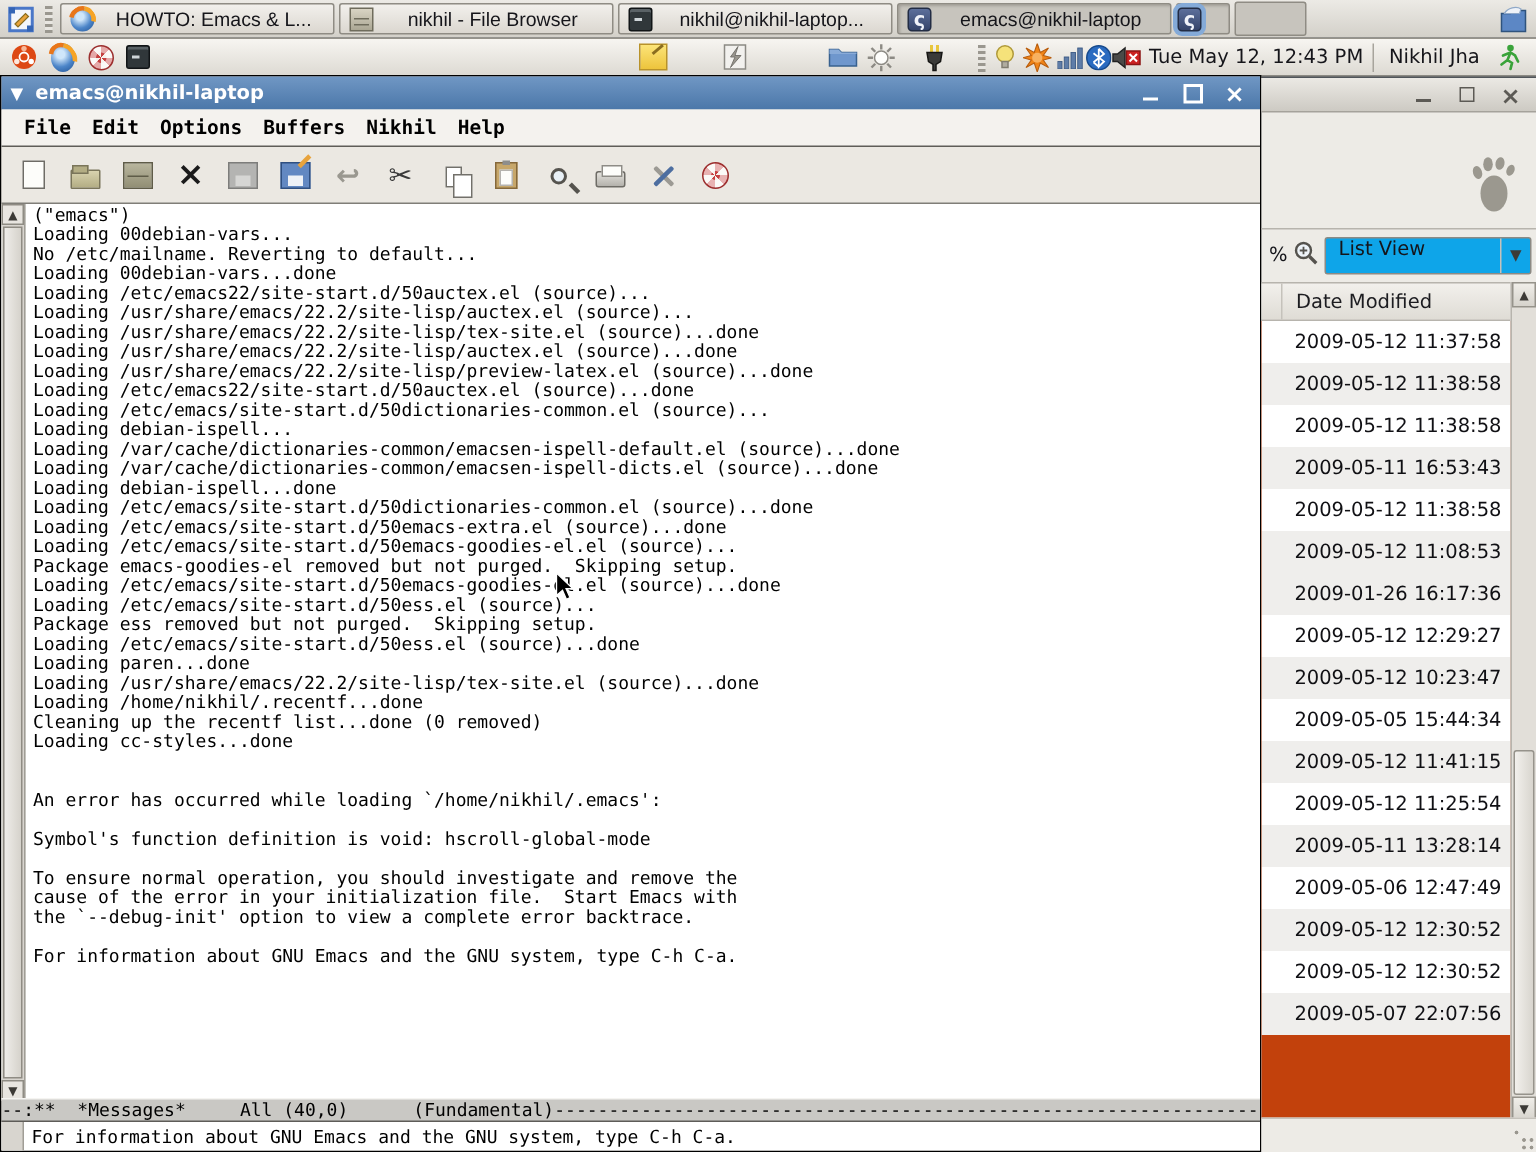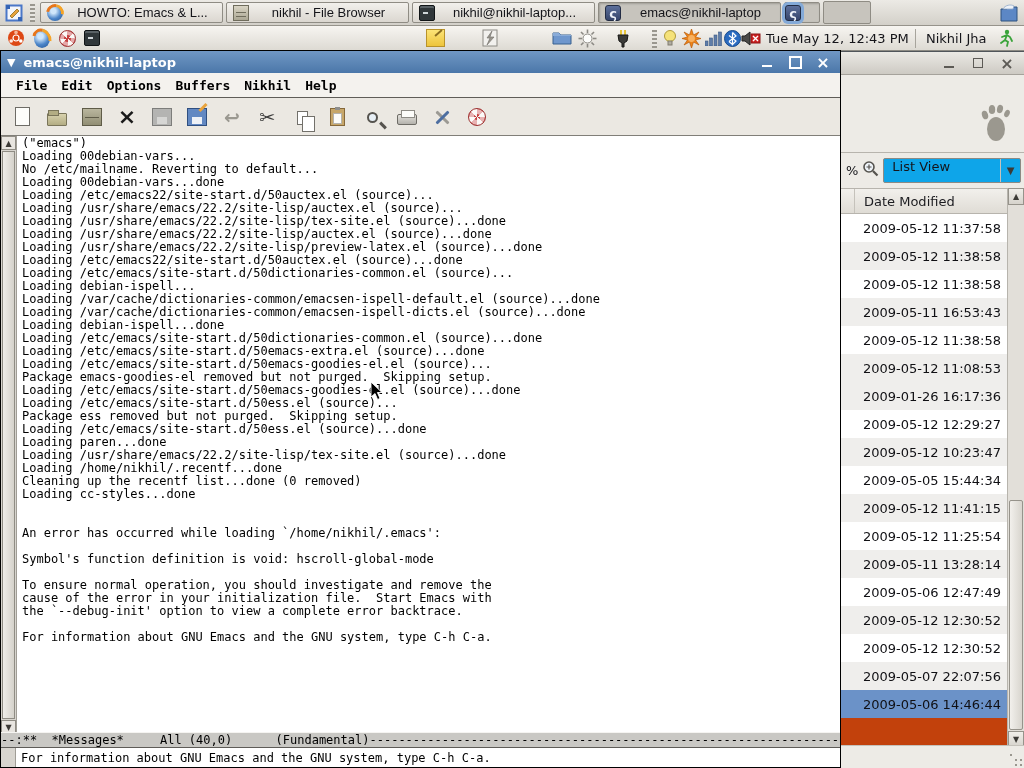--- a/index.html
+++ b/index.html
@@ -516,23 +516,20 @@
         </div>
         <div class="fb-row odd">
           <span>2009-05-12 12:30:52</span>
         </div>
         <div class="fb-row even">
           <span>2009-05-12 12:30:52</span>
         </div>
         <div class="fb-row odd">
           <span>2009-05-07 22:07:56</span>
         </div>
-        <div class="fb-row selected even">
-          <span>2009-05-06 14:46:44</span>
-        </div>
       </div>
     <div class="fb-scrollbar">
       <span class="fbs-btn fbs-up">▲</span>
       <span class="fbs-thumb"></span>
       <span class="fbs-btn fbs-down">▼</span>
     </div>
     <div class="fb-statusbar">
       <span class="fb-grip"></span>
     </div>
   </div>

